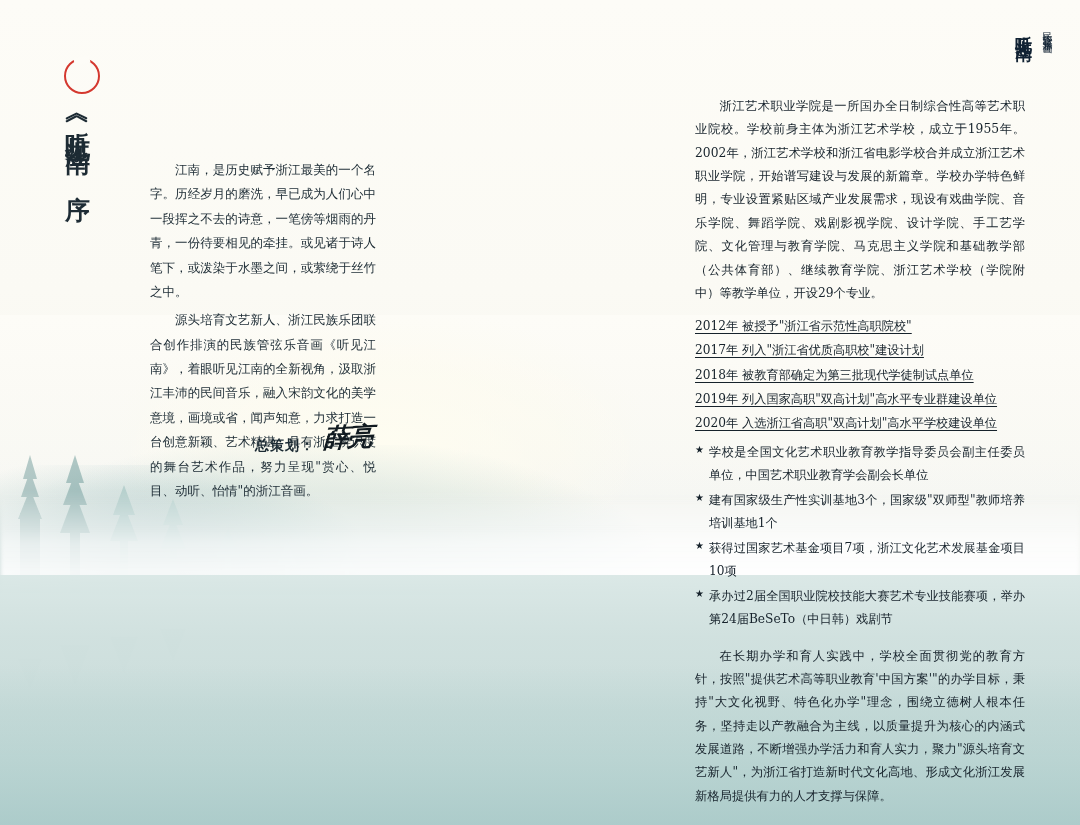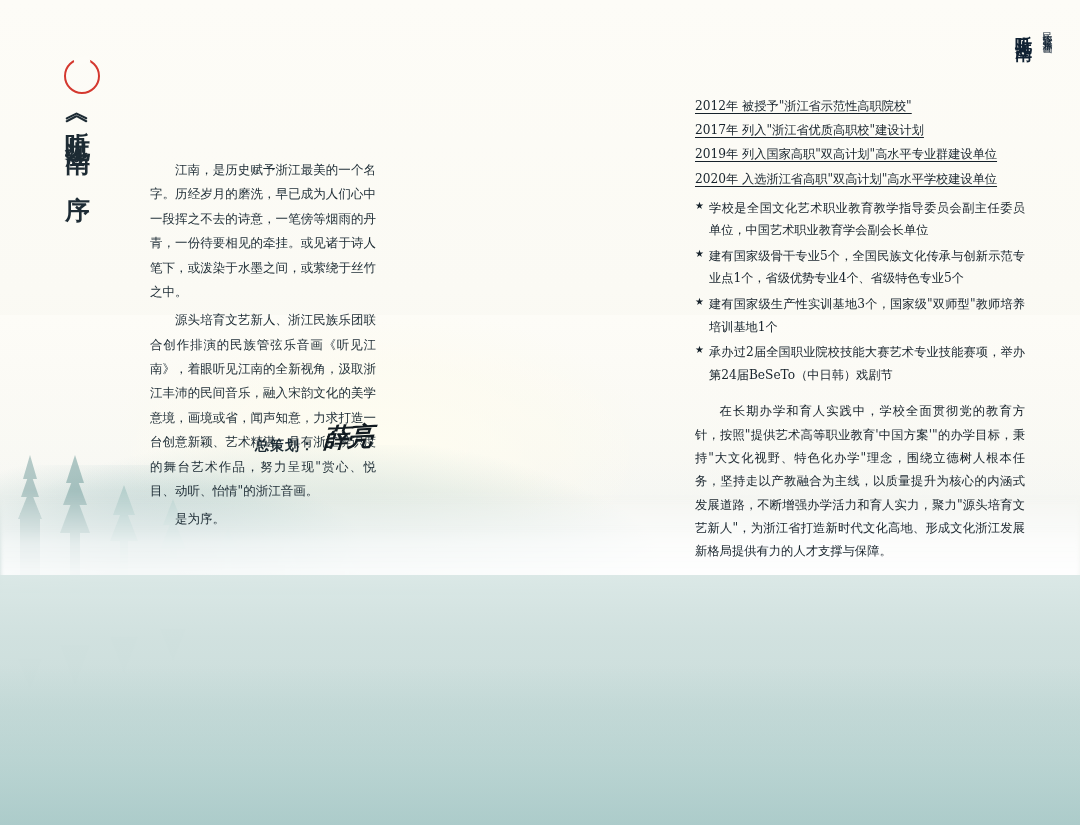--- a/index.html
+++ b/index.html
@@ -328,44 +328,45 @@
     <div class="water2"></div>
   </div>
 
   <div class="left-panel">
     <div class="circle-mark" id="left-circle"></div>
     <div class="v-title" id="left-title">《听见江南》·序</div>
 
     <div class="left-body">
       <p>江南，是历史赋予浙江最美的一个名字。历经岁月的磨洗，早已成为人们心中一段挥之不去的诗意，一笔傍等烟雨的丹青，一份待要相见的牵挂。或见诸于诗人笔下，或泼染于水墨之间，或萦绕于丝竹之中。</p>
       <p>源头培育文艺新人、浙江民族乐团联合创作排演的民族管弦乐音画《听见江南》，着眼听见江南的全新视角，汲取浙江丰沛的民间音乐，融入宋韵文化的美学意境，画境或省，闻声知意，力求打造一台创意新颖、艺术精湛、具有浙江辨识度的舞台艺术作品，努力呈现"赏心、悦目、动听、怡情"的浙江音画。</p>
-      <p>是为序。</p>
     </div>
 
     <div class="signature-row">
       <span class="sig-label">总策划：</span>
       <span class="sig-name">薛亮</span>
     </div>
   </div>
 
   <div class="right-panel">
 
     <div class="right-body">
+      <p class="intro">浙江艺术职业学院是一所国办全日制综合性高等艺术职业院校。学校前身主体为浙江艺术学校，成立于1955年。2002年，浙江艺术学校和浙江省电影学校合并成立浙江艺术职业学院，开始谱写建设与发展的新篇章。学校办学特色鲜明，专业设置紧贴区域产业发展需求，现设有戏曲学院、音乐学院、舞蹈学院、戏剧影视学院、设计学院、手工艺学院、文化管理与教育学院、马克思主义学院和基础教学部（公共体育部）、继续教育学院、浙江艺术学校（学院附中）等教学单位，开设29个专业。</p>
 
       <ul class="ul-list">
         <li>2012年 被授予"浙江省示范性高职院校"</li>
         <li>2017年 列入"浙江省优质高职校"建设计划</li>
+        <li>2018年 被教育部确定为第三批现代学徒制试点单位</li>
         <li>2019年 列入国家高职"双高计划"高水平专业群建设单位</li>
         <li>2020年 入选浙江省高职"双高计划"高水平学校建设单位</li>
       </ul>
 
       <ul class="star-list">
         <li>学校是全国文化艺术职业教育教学指导委员会副主任委员单位，中国艺术职业教育学会副会长单位</li>
-        <li>建有国家级骨干专业5个，全国民族文化传承与创新示范专业点1个，省级优势专业4个、省级特色专业5个</li>
         <li>建有国家级生产性实训基地3个，国家级"双师型"教师培养培训基地1个</li>
+        <li>获得过国家艺术基金项目7项，浙江文化艺术发展基金项目10项</li>
         <li>承办过2届全国职业院校技能大赛艺术专业技能赛项，举办第24届BeSeTo（中日韩）戏剧节</li>
       </ul>
 
       <p class="closing">在长期办学和育人实践中，学校全面贯彻党的教育方针，按照"提供艺术高等职业教育'中国方案'"的办学目标，秉持"大文化视野、特色化办学"理念，围绕立德树人根本任务，坚持走以产教融合为主线，以质量提升为核心的内涵式发展道路，不断增强办学活力和育人实力，聚力"源头培育文艺新人"，为浙江省打造新时代文化高地、形成文化浙江发展新格局提供有力的人才支撑与保障。</p>
     </div>
 
     <div class="brand">
       <span class="brand-main">听见江南</span>
       <span class="brand-sub">民族管弦乐音画</span>
     </div>

